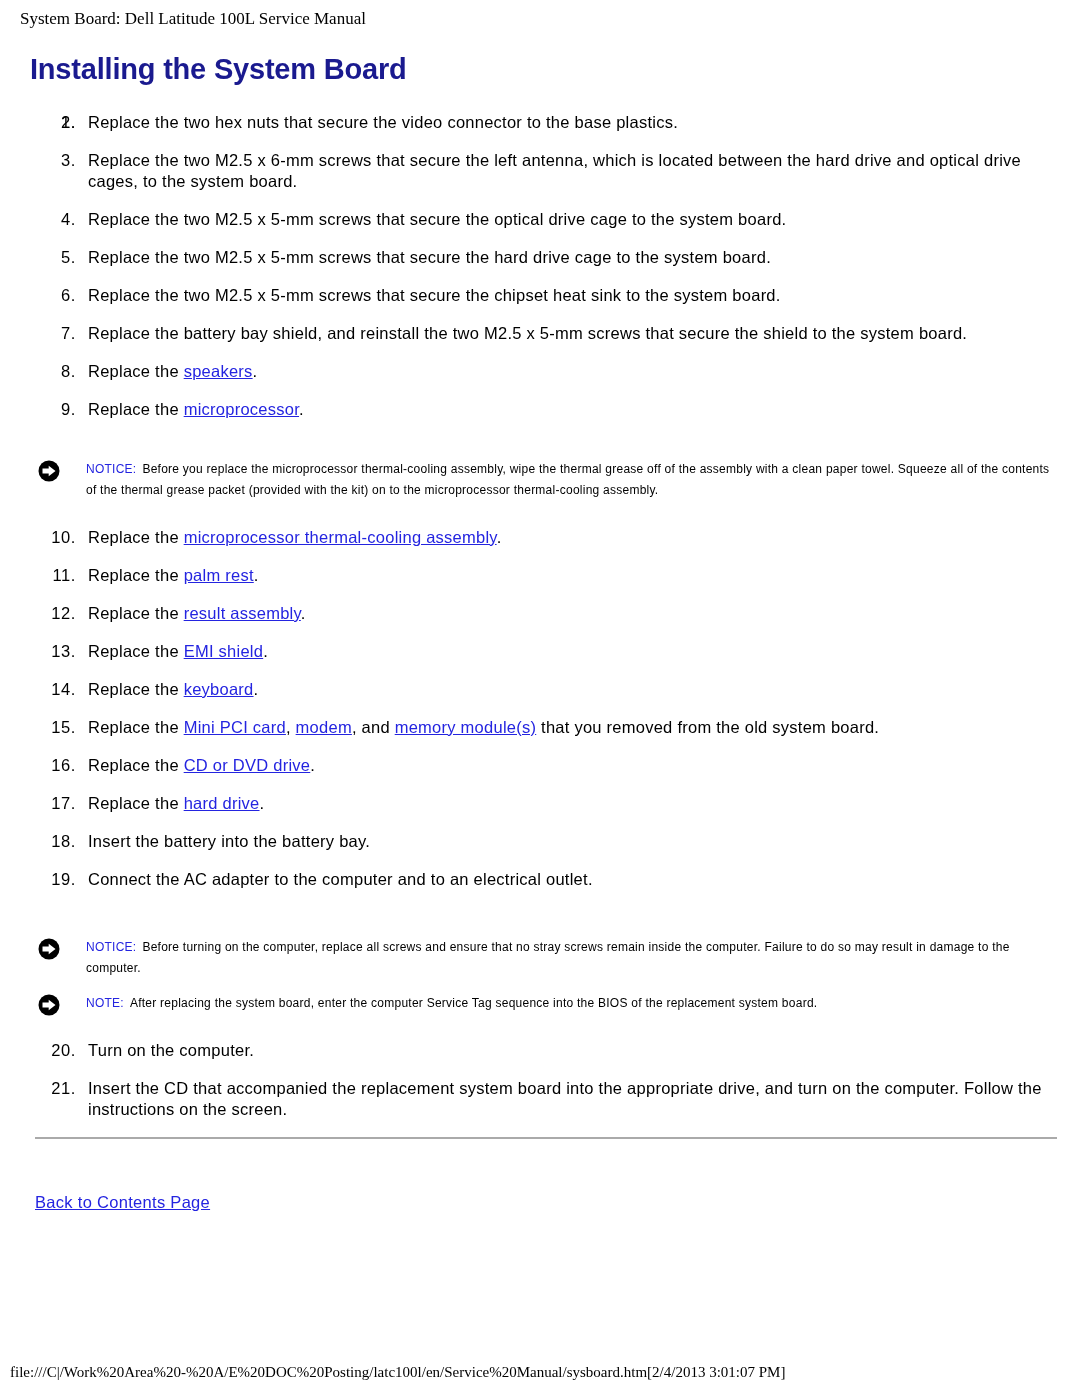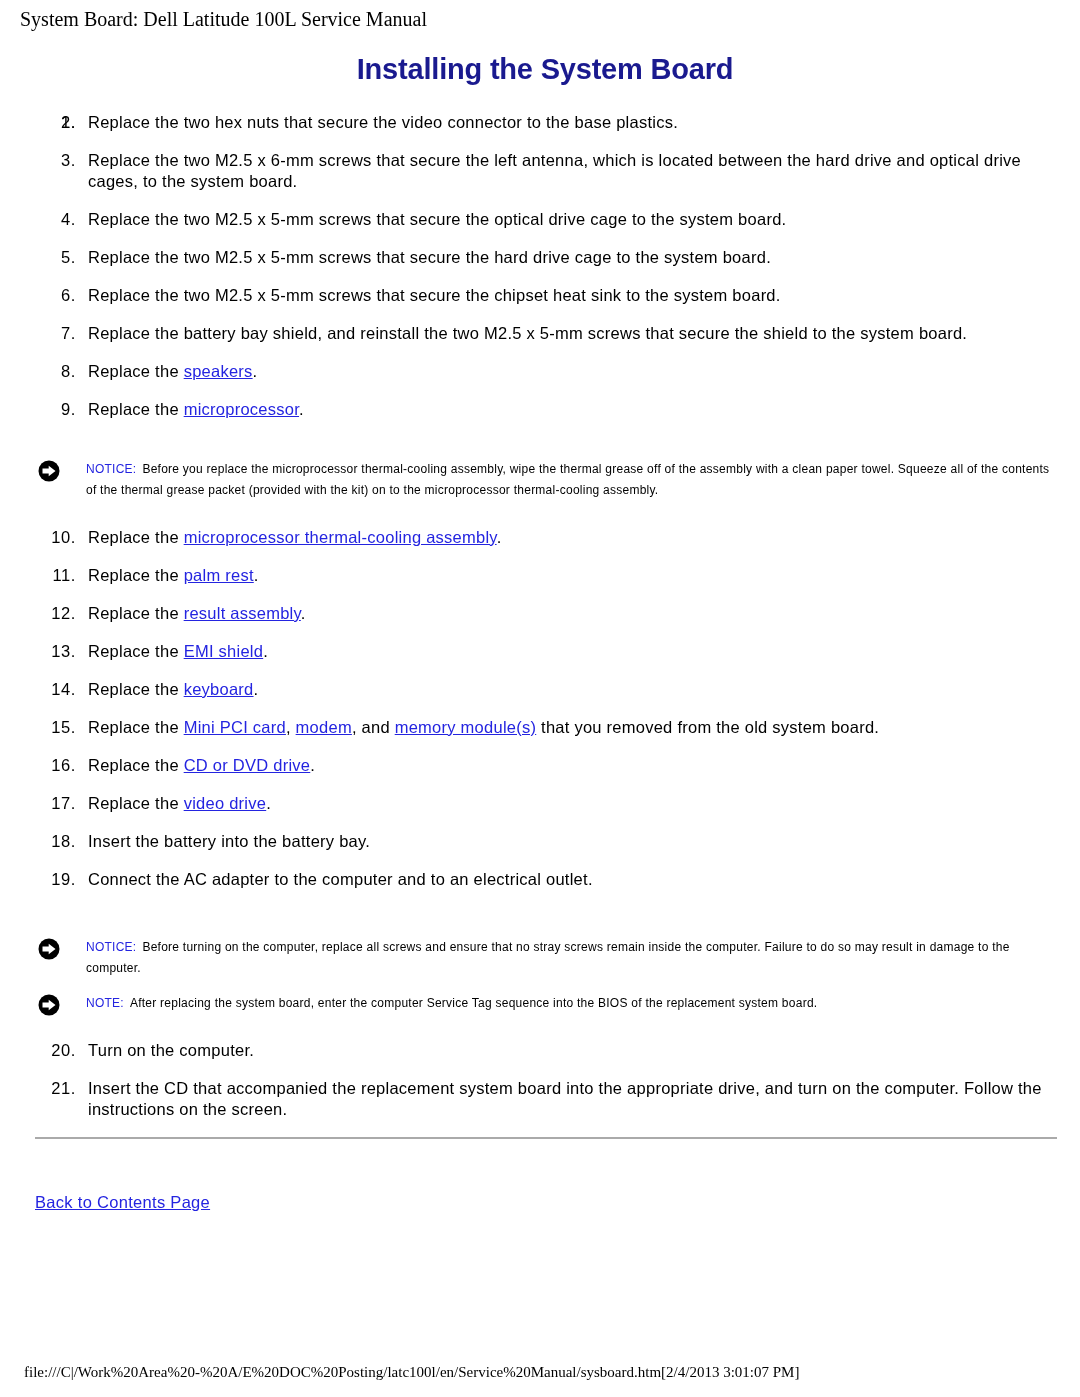--- a/index.html
+++ b/index.html
@@ -15,21 +15,21 @@
     color: #000000;
     overflow: hidden;
   }
 
   
   .page-header {
     position: absolute;
     top: 9px;
     left: 20px;
     font-family: "Liberation Serif", serif;
-    font-size: 20px;
+    font-size: 17px;
     line-height: 20px;
     color: #000;
     white-space: nowrap;
   }
 
   
   .content {
     position: absolute;
     top: 52px;
     left: 20px;
@@ -37,21 +37,20 @@
   }
 
   h1.doc-title {
     font-family: "Liberation Sans", sans-serif;
     font-size: 29px;
     font-weight: bold;
     color: #1a1a8f;
     margin: 0 0 26px 10px;
     letter-spacing: -0.2px;
     line-height: 34px;
-    text-align: center;
   }
 
   
   ol.steps {
     list-style: none;
     margin: 0;
     padding: 0;
   }
   ol.steps > li {
     position: relative;
@@ -117,21 +116,21 @@
     letter-spacing: 0.3px;
     color: #2424e0;
     text-decoration: underline;
     display: inline-block;
     margin-top: 32px;
   }
 
   
   .page-footer {
     position: absolute;
-    left: 24px;
+    left: 10px;
     top: 1363px;
     font-family: "Liberation Serif", serif;
     font-size: 15px;
     line-height: 19px;
     color: #000;
     white-space: nowrap;
   }
 </style>
 </head>
 <body>
@@ -172,21 +171,21 @@
 
   
   <ol class="steps" id="steps-list-2">
       <li><span class="num">10.</span><span>Replace the </span><a class="doclink" href="#">microprocessor thermal-cooling assembly</a><span>.</span></li>
       <li><span class="num">11.</span><span>Replace the </span><a class="doclink" href="#">palm rest</a><span>.</span></li>
       <li><span class="num">12.</span><span>Replace the </span><a class="doclink" href="#">result assembly</a><span>.</span></li>
       <li><span class="num">13.</span><span>Replace the </span><a class="doclink" href="#">EMI shield</a><span>.</span></li>
       <li><span class="num">14.</span><span>Replace the </span><a class="doclink" href="#">keyboard</a><span>.</span></li>
       <li><span class="num">15.</span><span>Replace the </span><a class="doclink" href="#">Mini PCI card</a><span>, </span><a class="doclink" href="#">modem</a><span>, and </span><a class="doclink" href="#">memory module(s)</a><span> that you removed from the old system board.</span></li>
       <li><span class="num">16.</span><span>Replace the </span><a class="doclink" href="#">CD or DVD drive</a><span>.</span></li>
-      <li><span class="num">17.</span><span>Replace the </span><a class="doclink" href="#">video drive</a><span>.</span></li>
+      <li><span class="num">17.</span><span>Replace the </span><a class="doclink" href="#">hard drive</a><span>.</span></li>
       <li><span class="num">18.</span><span>Insert the battery into the battery bay.</span></li>
       <li><span class="num">19.</span><span>Connect the AC adapter to the computer and to an electrical outlet.</span></li>
     </ol>
 
   <div class="spacer-lg"></div>
 
   
   <div class="callout">
     <span class="badge-icon">
       <svg width="22" height="22" viewBox="0 0 22 22" xmlns="http://www.w3.org/2000/svg">

